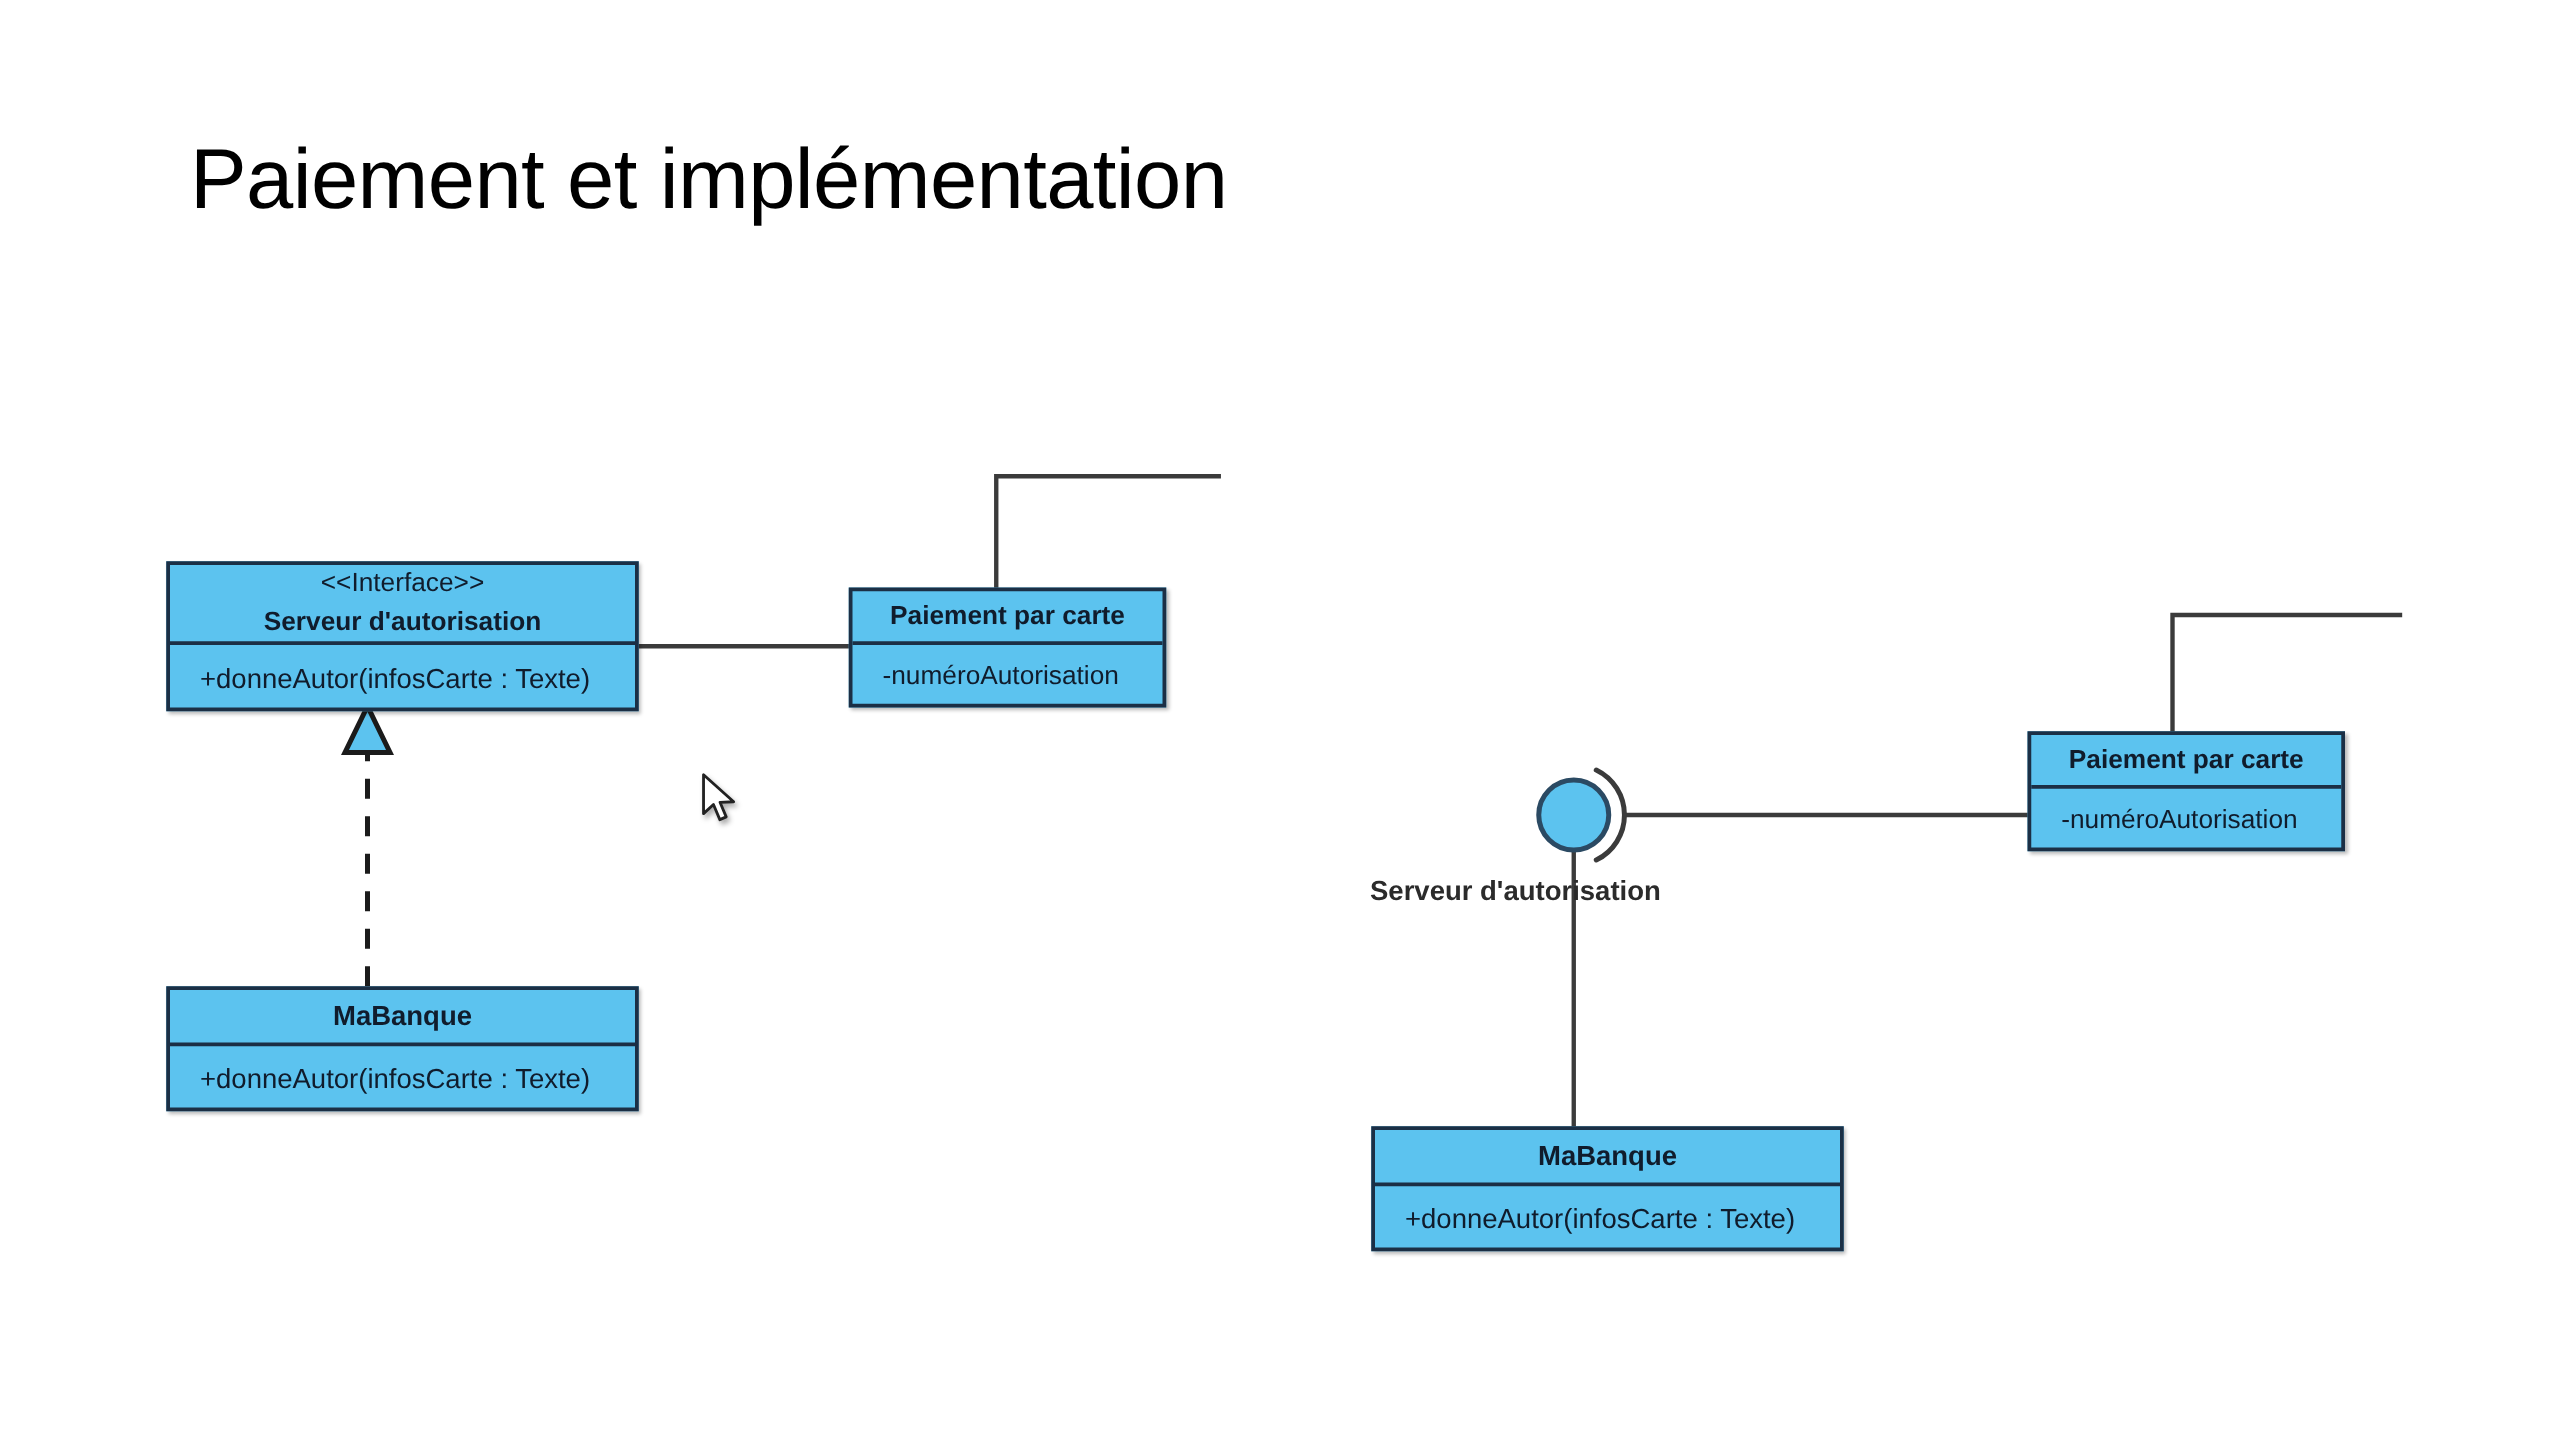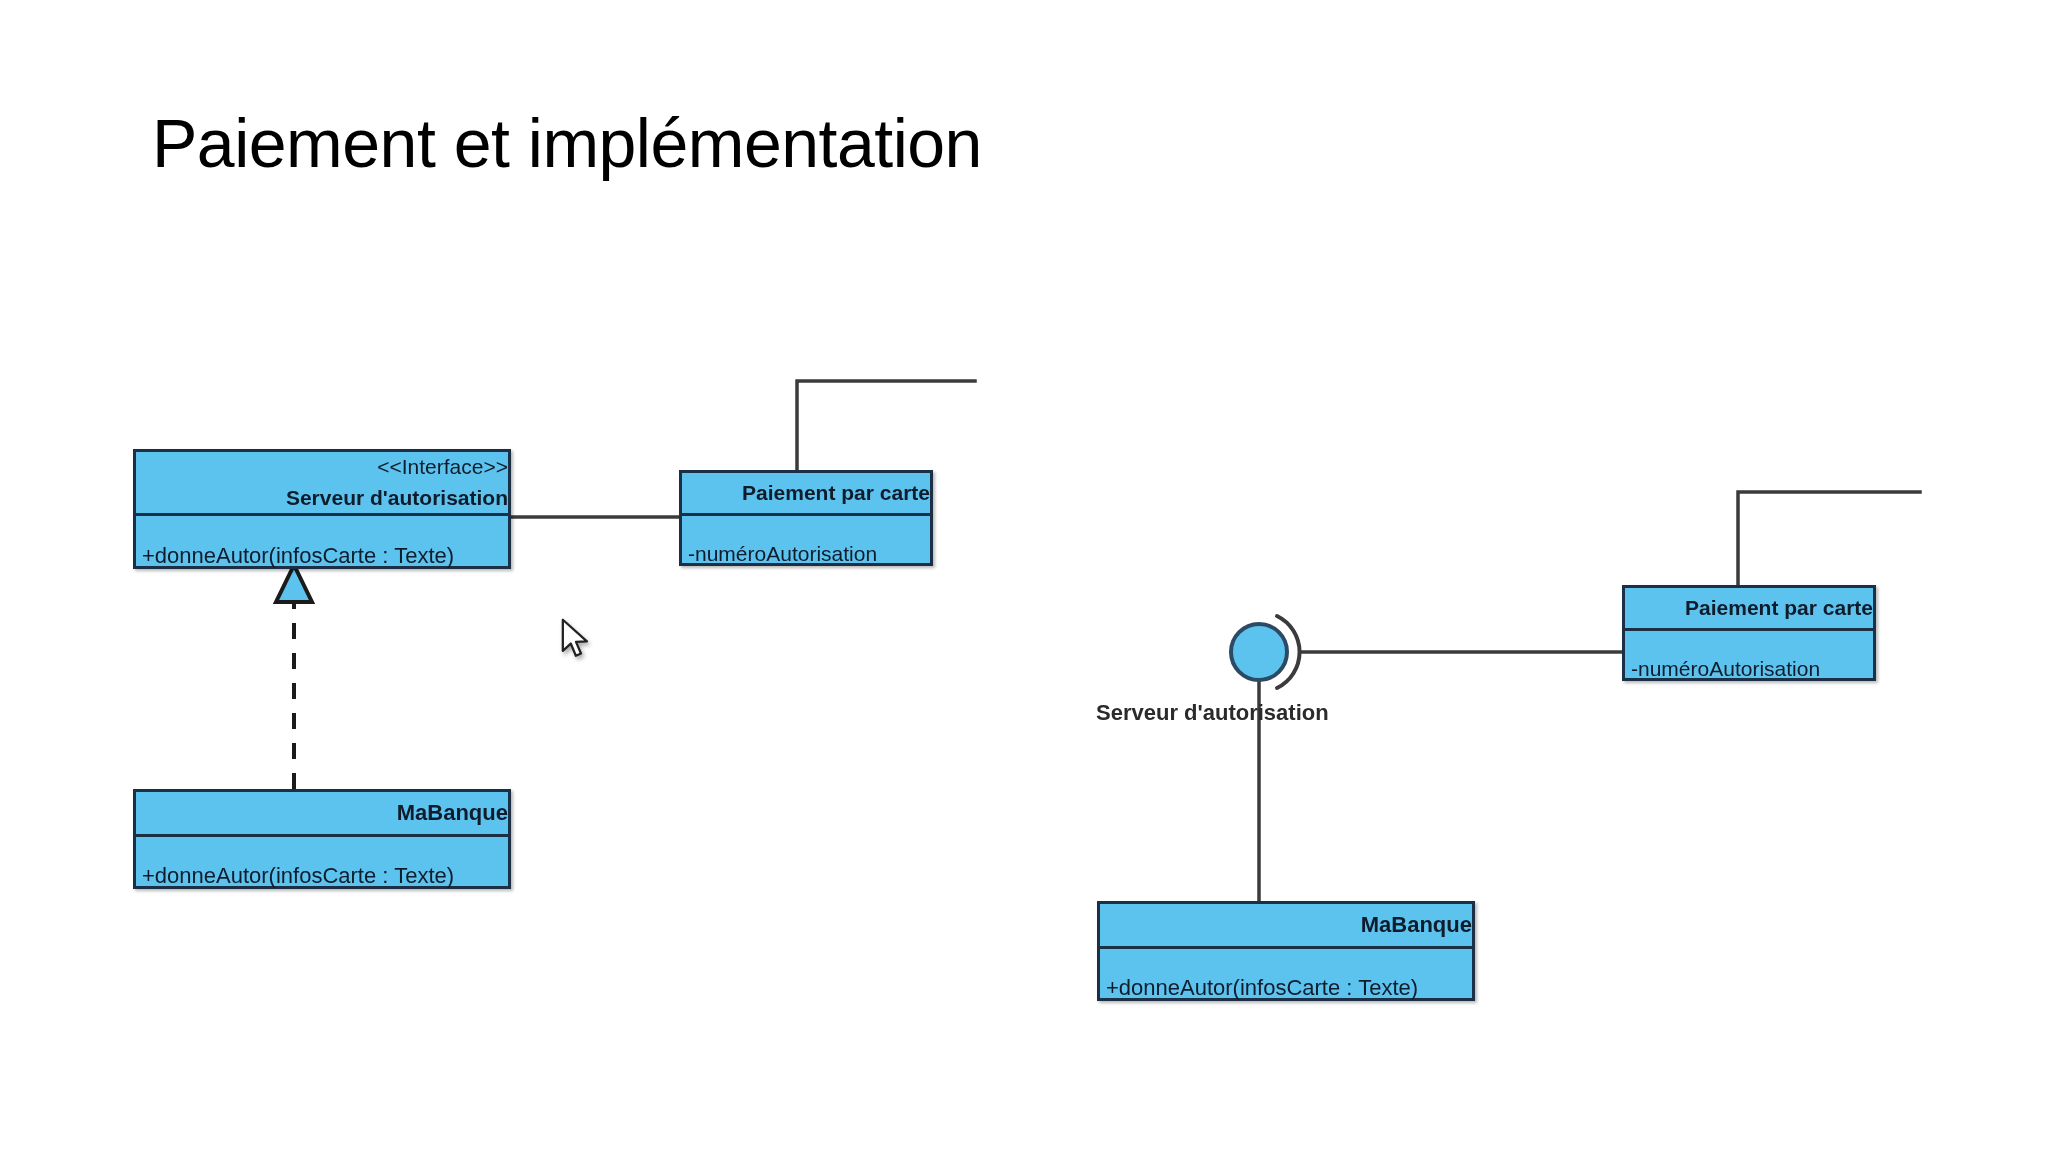--- a/index.html
+++ b/index.html
@@ -43,21 +43,21 @@
   .uml-class {
     position: absolute;
     box-sizing: border-box;
     background: #5CC3EF;
     border: 3px solid #1b2f45;
     box-shadow: 2px 2px 3px rgba(0,0,0,0.28);
   }
   .uml-compartment {
     box-sizing: border-box;
     display: flex;
-    align-items: flex-end;
+    align-items: center;
     justify-content: center;
     color: #101c2c;
     font-family: "Liberation Sans", sans-serif;
     text-align: center;
     white-space: nowrap;
     overflow: hidden;
   }
   .uml-header {
     font-weight: bold;
     flex-direction: column;
@@ -67,21 +67,21 @@
     font-weight: normal;
     display: block;
   }
   .uml-divider {
     height: 3px;
     background: #1b2f45;
     width: 100%;
   }
   .uml-body {
     justify-content: flex-start;
-    padding-left: 6px;
+    padding-left: 24px;
   }
 
   
   #mouse-cursor {
     position: absolute;
     width: 34px;
     height: 46px;
     pointer-events: none;
     filter: drop-shadow(2px 3px 2px rgba(0,0,0,0.32));
   }

